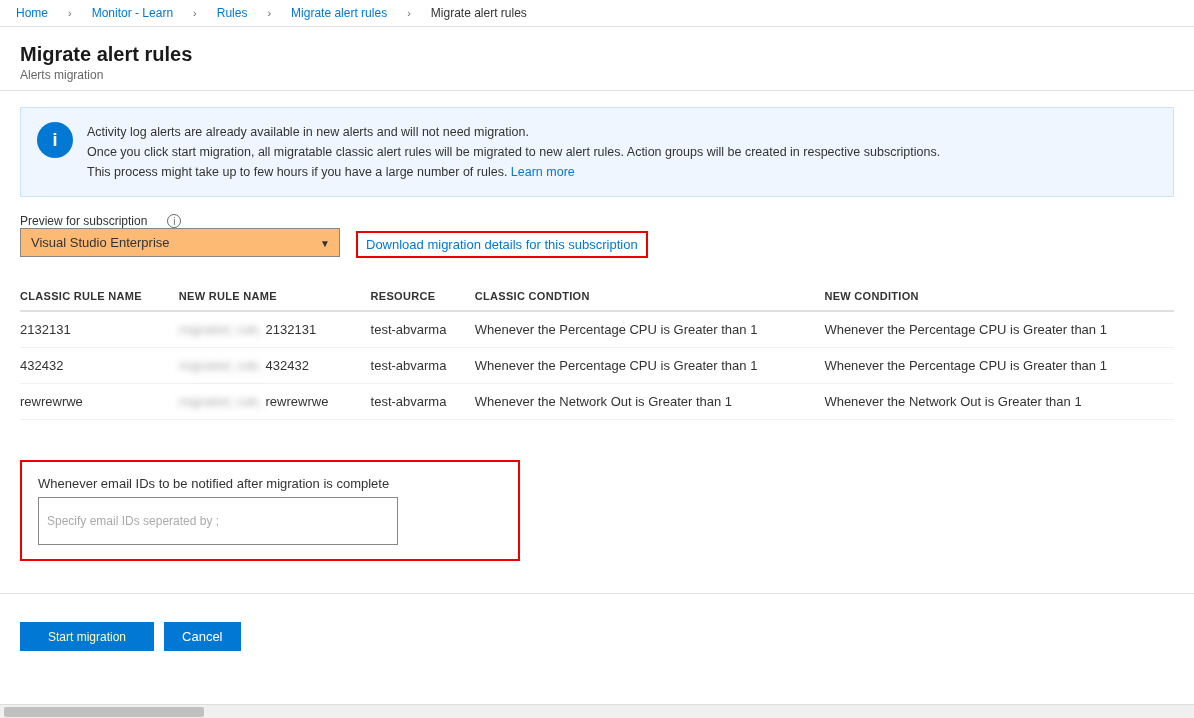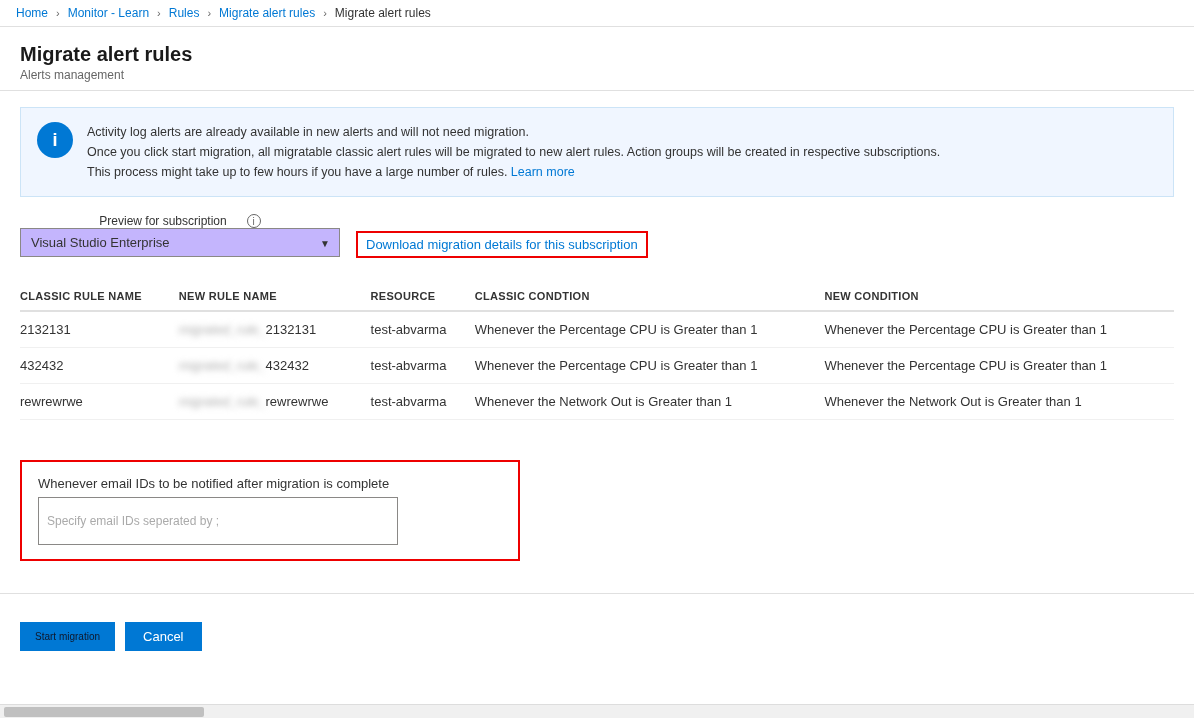--- a/index.html
+++ b/index.html
@@ -9,21 +9,21 @@
     .top-bar {
       background: #fff;
       border-bottom: 1px solid #e0e0e0;
       padding: 6px 16px;
       display: flex;
       align-items: center;
     }
     .breadcrumb {
       display: flex;
       align-items: center;
-      gap: 8px;
+      gap: 20px;
       font-size: 12px;
     }
     .breadcrumb a {
       color: #0078d4;
       text-decoration: none;
     }
     .breadcrumb .sep { color: #666; font-size: 11px; }
     .breadcrumb .current { color: #333; }
 
     
@@ -86,21 +86,20 @@
       align-items: center;
       gap: 16px;
       margin: 16px 0 12px;
     }
     .subscription-label {
       font-size: 12px;
       color: #333;
       display: flex;
       align-items: center;
       gap: 20px;
-      justify-content: center;
     }
     .info-circle {
       width: 14px;
       height: 14px;
       border-radius: 50%;
       border: 1px solid #666;
       display: inline-flex;
       align-items: center;
       justify-content: center;
       font-size: 10px;
@@ -114,21 +113,21 @@
     .dropdown-wrapper {
       position: relative;
       width: 320px;
     }
     .dropdown-wrapper select {
       width: 100%;
       padding: 6px 28px 6px 10px;
       border: 1px solid #8a8886;
       font-size: 13px;
       color: #333;
-      background: #c4b5fd;
+      background: #fdba74;
       appearance: none;
       -webkit-appearance: none;
       cursor: pointer;
     }
     .dropdown-arrow {
       position: absolute;
       right: 10px;
       top: 50%;
       transform: translateY(-50%);
       pointer-events: none;
@@ -207,24 +206,24 @@
     }
 
     
     .action-bar {
       padding: 12px 20px;
       display: flex;
       gap: 10px;
     }
     .btn-primary {
       background: #0078d4;
-      color: #0f172a;
+      color: #fef9c3;
       border: none;
-      padding: 7px 15px;
-      font-size: 10px;
+      padding: 7px 28px;
+      font-size: 12px;
       cursor: pointer;
       font-family: inherit;
     }
     .btn-secondary {
       background: #0078d4;
       color: #fff;
       border: none;
       padding: 7px 18px;
       font-size: 13px;
       cursor: pointer;
@@ -262,21 +261,21 @@
     <a href="#">Rules</a>
     <span class="sep">›</span>
     <a href="#">Migrate alert rules</a>
     <span class="sep">›</span>
     <span class="current">Migrate alert rules</span>
   </nav>
 </div>
 
 <div class="page-header">
   <div class="page-title">Migrate alert rules</div>
-  <div class="page-subtitle">Alerts management</div>
+  <div class="page-subtitle">Alerts migration</div>
 </div>
 
 <div class="info-banner">
   <div class="info-icon">i</div>
   <div class="info-text">
     <span>Activity log alerts are already available in new alerts and will not need migration.</span><br>
     <span>Once you click start migration, all migratable classic alert rules will be migrated to new alert rules. Action groups will be created in respective subscriptions.</span><br>
     <span>This process might take up to few hours if you have a large number of rules.</span>
     <a href="#">Learn more</a>
   </div>

